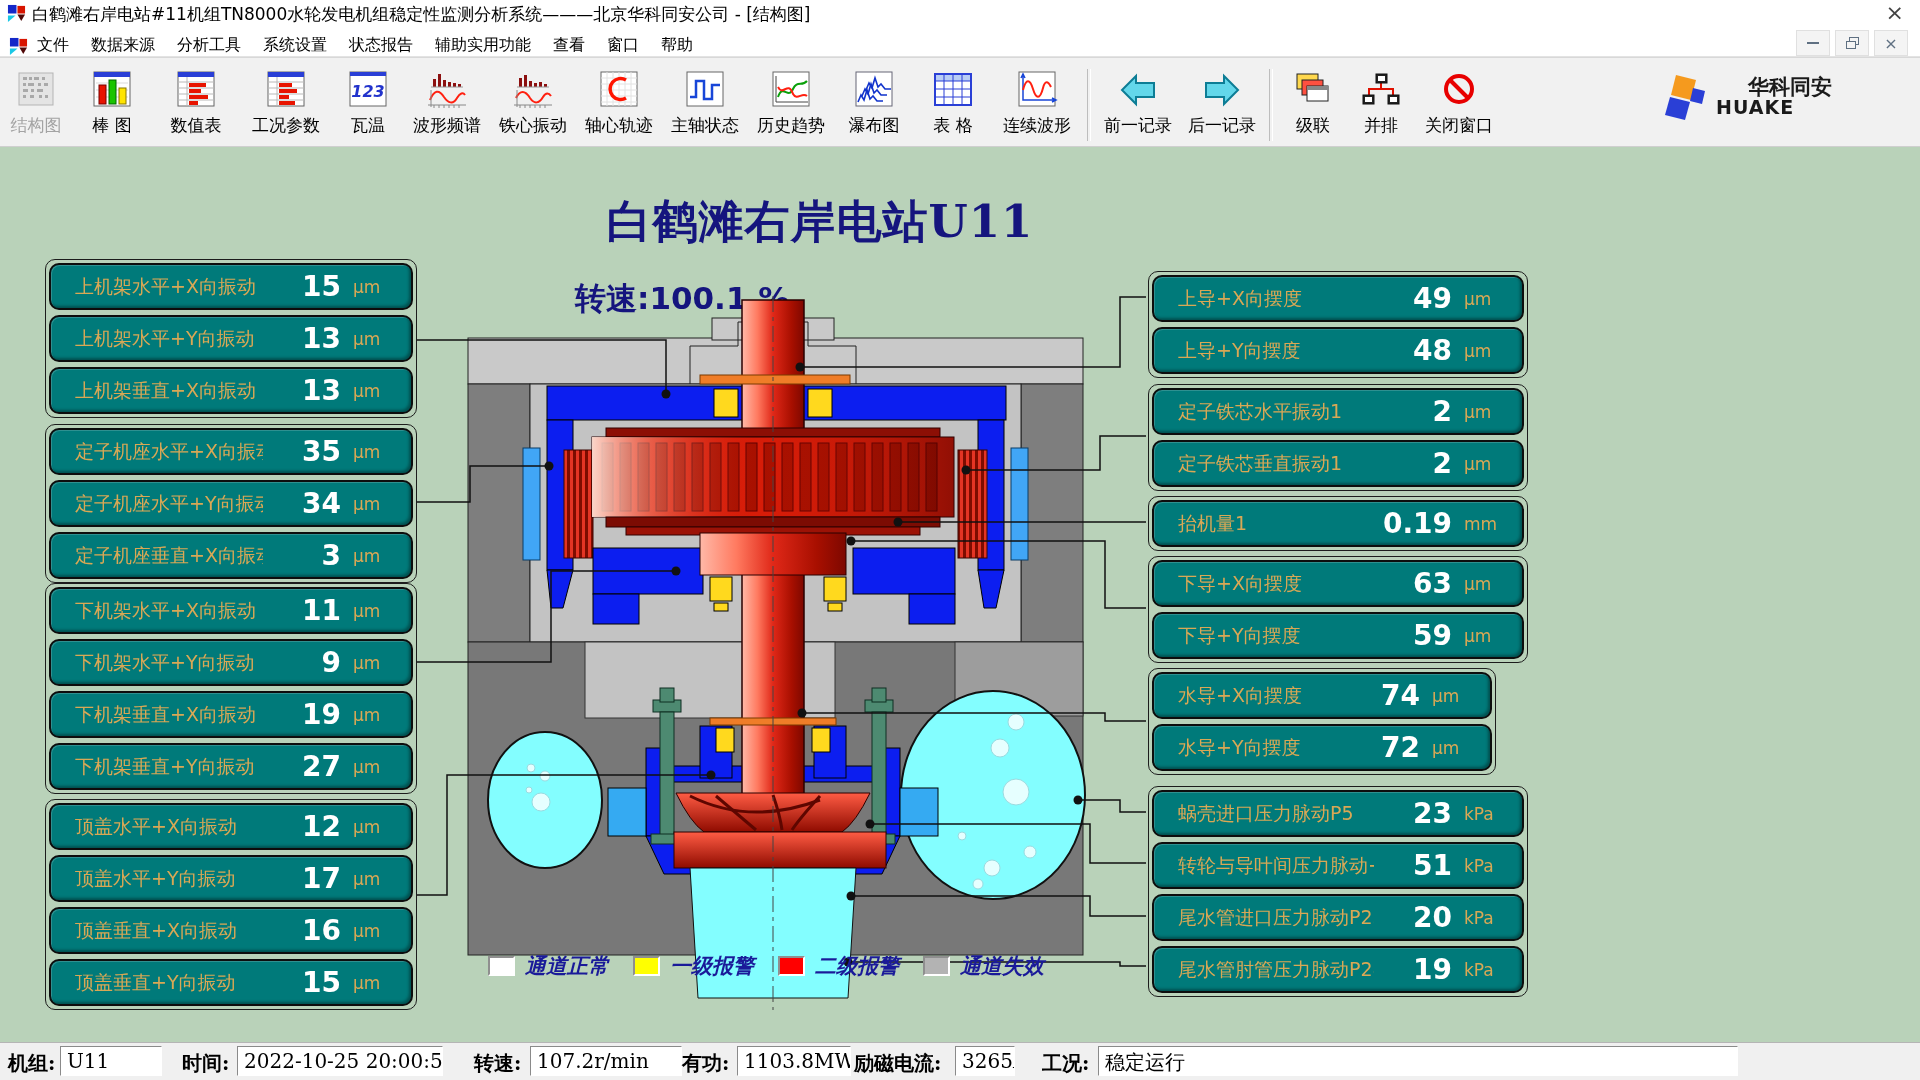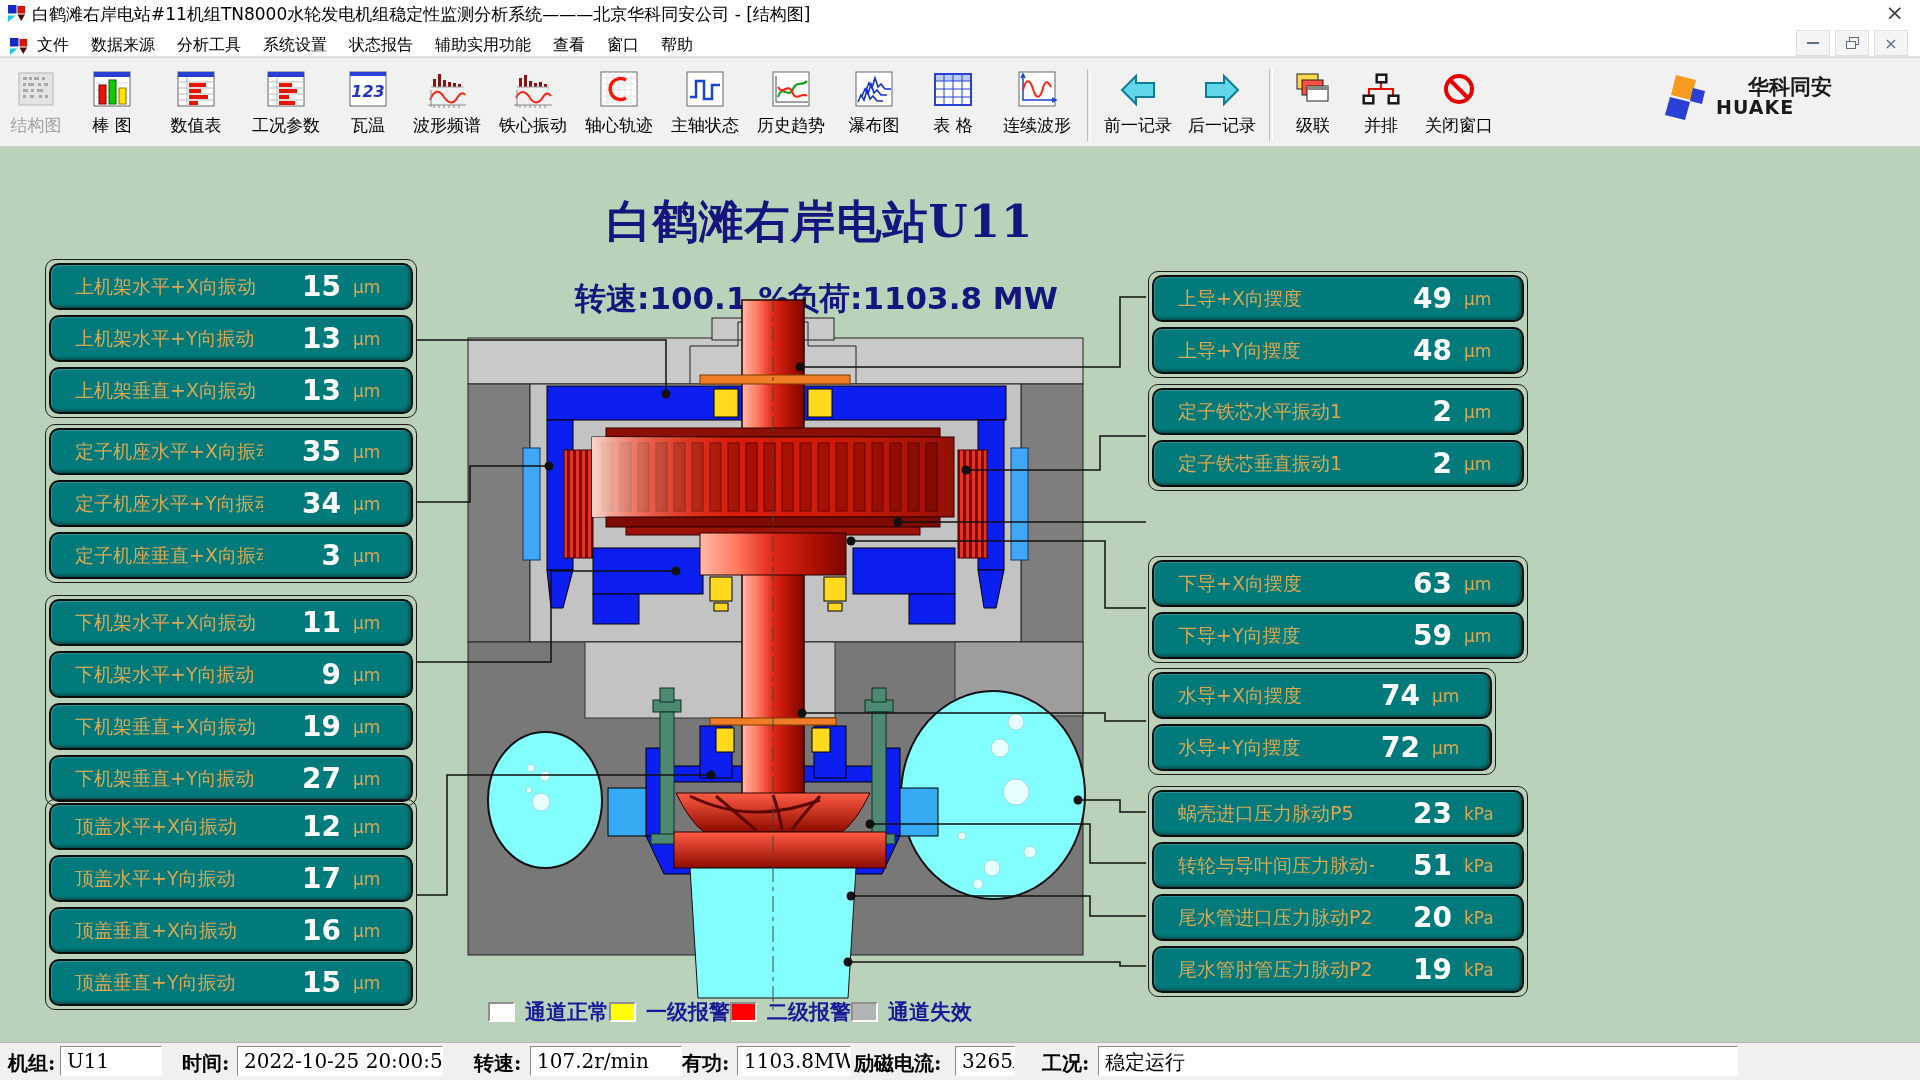--- a/index.html
+++ b/index.html
@@ -42,21 +42,21 @@
   
   .grp{position:absolute;border:1px solid #1c1c1c;border-radius:10px;padding:3px;box-sizing:border-box;z-index:2;}
   .vbox{height:47px;background:#007a7a;border:2px solid #0d0d0d;border-radius:10px;margin-bottom:5px;
         display:flex;align-items:center;padding:0 12px 0 24px;box-sizing:border-box;
         box-shadow:inset 1px 1px 0 rgba(255,255,255,.18), inset -2px -2px 3px rgba(0,0,0,.35);}
   .vbox:last-child{margin-bottom:0;}
   .vl{flex:1;font-size:19px;color:#d9a855;white-space:nowrap;overflow:hidden;}
   .vv{min-width:78px;text-align:right;font-size:28px;font-weight:bold;color:#ffffff;white-space:nowrap;}
   .vu{width:46px;text-align:left;padding-left:12px;font-size:17px;color:#d9a855;white-space:nowrap;}
   
-  .legend{position:absolute;left:488px;top:851px;display:flex;align-items:center;z-index:2;}
+  .legend{position:absolute;left:488px;top:805px;display:flex;align-items:center;gap:24px;z-index:2;font-style:italic;}
   .litem{display:flex;align-items:center;gap:10px;}
   .sw{width:27px;height:20px;border-top:2px solid #8f8f8f;border-left:2px solid #8f8f8f;
       border-bottom:2px solid #ffffff;border-right:2px solid #ffffff;box-sizing:border-box;}
   .sw0{background:#ffffff;} .sw1{background:#ffff00;} .sw2{background:#ff0000;} .sw3{background:#b3b3b3;}
   .ltext{font-size:21px;font-weight:bold;color:#1a1a99;white-space:nowrap;}
   #machine{position:absolute;left:0;top:-147px;width:1920px;height:1080px;z-index:1;pointer-events:none;}
   
   .statusbar{position:absolute;left:0;top:1042px;width:1920px;height:38px;background:#f0f0f0;
              border-top:1px solid #b5b5b5;font-family:"DejaVu Serif","Liberation Serif",serif;}
   .sblabel{position:absolute;top:7px;font-size:20px;color:#000;white-space:nowrap;font-weight:bold;}
@@ -614,21 +614,20 @@
         <circle cx="802" cy="713" r="4.5"></circle>
           <circle cx="1078" cy="800" r="4.5"></circle>
         <circle cx="870" cy="824" r="4.5"></circle>
           <circle cx="851" cy="896" r="4.5"></circle>
         <circle cx="848" cy="962" r="4.5"></circle>
       </g>
     </svg>
 
     <div class="station-title">白鹤滩右岸电站U11</div>
     <div class="readout speed">转速:100.1 %</div>
-    <div class="readout load">负荷:1103.8 MW</div>
 
     <div class="grp" style="left:45px;top:112px;width:372px">
       <div class="vbox">
           <span class="vl">上机架水平+X向振动</span>
           <span class="vv">15</span>
           <span class="vu">μm</span>
         </div>
       <div class="vbox">
           <span class="vl">上机架水平+Y向振动</span>
           <span class="vv">13</span>
@@ -650,21 +649,21 @@
           <span class="vl">定子机座水平+Y向振动</span>
           <span class="vv">34</span>
           <span class="vu">μm</span>
         </div>
       <div class="vbox">
           <span class="vl">定子机座垂直+X向振动</span>
           <span class="vv">3</span>
           <span class="vu">μm</span>
         </div>
     </div>
-    <div class="grp" style="left:45px;top:448px;width:372px">
+    <div class="grp" style="left:45px;top:436px;width:372px">
       <div class="vbox">
           <span class="vl">下机架水平+X向振动</span>
           <span class="vv">11</span>
           <span class="vu">μm</span>
         </div>
       <div class="vbox">
           <span class="vl">下机架水平+Y向振动</span>
           <span class="vv">9</span>
           <span class="vu">μm</span>
         </div>
@@ -717,20 +716,27 @@
     <div class="grp" style="left:1148px;top:237px;width:380px">
       <div class="vbox">
           <span class="vl">定子铁芯水平振动1</span>
           <span class="vv">2</span>
           <span class="vu">μm</span>
         </div>
       <div class="vbox">
           <span class="vl">定子铁芯垂直振动1</span>
           <span class="vv">2</span>
           <span class="vu">μm</span>
+        </div>
+    </div>
+    <div class="grp" style="left:1148px;top:349px;width:380px">
+      <div class="vbox">
+          <span class="vl">抬机量1</span>
+          <span class="vv">0.19</span>
+          <span class="vu">mm</span>
         </div>
     </div>
     <div class="grp" style="left:1148px;top:409px;width:380px">
       <div class="vbox">
           <span class="vl">下导+X向摆度</span>
           <span class="vv">63</span>
           <span class="vu">μm</span>
         </div>
       <div class="vbox">
           <span class="vl">下导+Y向摆度</span>

